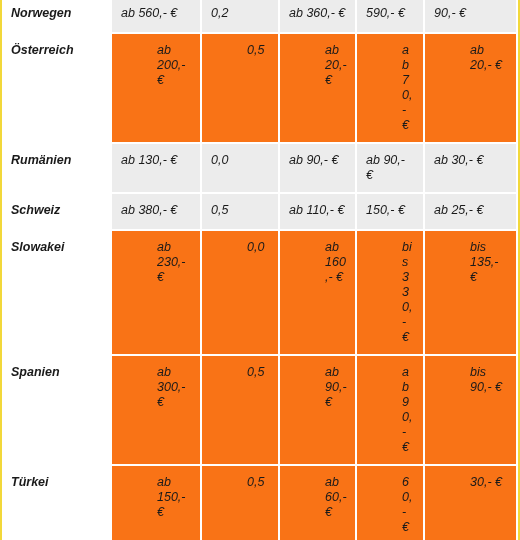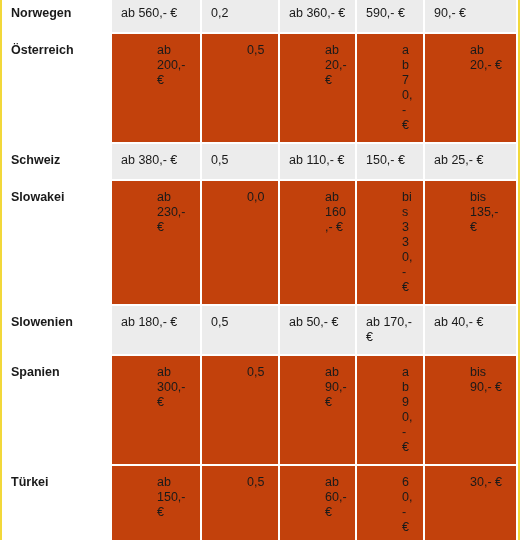--- a/index.html
+++ b/index.html
@@ -13,20 +13,21 @@
     overflow: hidden;
     font-family: "Liberation Sans", sans-serif;
   }
 
   
   #table-viewport {
     position: relative;
     width: 520px;
     height: 540px;
     overflow: hidden;
+    font-style: italic;
   }
   #table-shift {
     position: absolute;
     top: -3px;
     left: 0;
     width: 520px;
   }
 
   table.price-table {
     width: 520px;
@@ -62,21 +63,21 @@
   td.country {
     background: #ffffff;
     font-weight: bold;
     font-size: 12.5px;
     padding-left: 16px;
     border-right: 2px solid #ffffff;
     color: #111111;
   }
 
   tr.row-gray td.value { background: #ececec; }
-  tr.row-yellow td.value { background: #c2410c; padding-left: 45px; }
+  tr.row-yellow td.value { background: #f97316; padding-left: 45px; }
 
   tr.row-gray td.country,
   tr.row-yellow td.country { background: #ffffff; }
 
   
   tr.tall td { height: 56px; }
   tr.normal td { height: 37px; }
 </style>
 </head>
 <body>
@@ -103,42 +104,42 @@
           </tr>
           <tr class="row-yellow normal">
             <td class="country">Österreich</td>
             <td class="value">ab 200,- €</td>
             <td class="value">0,5</td>
             <td class="value">ab 20,- €</td>
             <td class="value">ab 70,- €</td>
             <td class="value">ab 20,- €</td>
           </tr>
           <tr class="row-gray normal">
+            <td class="country">Rumänien</td>
+            <td class="value">ab 130,- €</td>
+            <td class="value">0,0</td>
+            <td class="value">ab 90,- €</td>
+            <td class="value">ab 90,- €</td>
+            <td class="value">ab 30,- €</td>
+          </tr>
+          <tr class="row-gray normal">
             <td class="country">Schweiz</td>
             <td class="value">ab 380,- €</td>
             <td class="value">0,5</td>
             <td class="value">ab 110,- €</td>
             <td class="value">150,- €</td>
             <td class="value">ab 25,- €</td>
           </tr>
           <tr class="row-yellow tall">
             <td class="country">Slowakei</td>
             <td class="value">ab 230,- €</td>
             <td class="value">0,0</td>
             <td class="value">ab 160,- €</td>
             <td class="value">bis 330,- €</td>
             <td class="value">bis 135,- €</td>
-          </tr>
-          <tr class="row-gray normal">
-            <td class="country">Slowenien</td>
-            <td class="value">ab 180,- €</td>
-            <td class="value">0,5</td>
-            <td class="value">ab 50,- €</td>
-            <td class="value">ab 170,- €</td>
-            <td class="value">ab 40,- €</td>
           </tr>
           <tr class="row-yellow normal">
             <td class="country">Spanien</td>
             <td class="value">ab 300,- €</td>
             <td class="value">0,5</td>
             <td class="value">ab 90,- €</td>
             <td class="value">ab 90,- €</td>
             <td class="value">bis 90,- €</td>
           </tr>
           <tr class="row-yellow normal">

